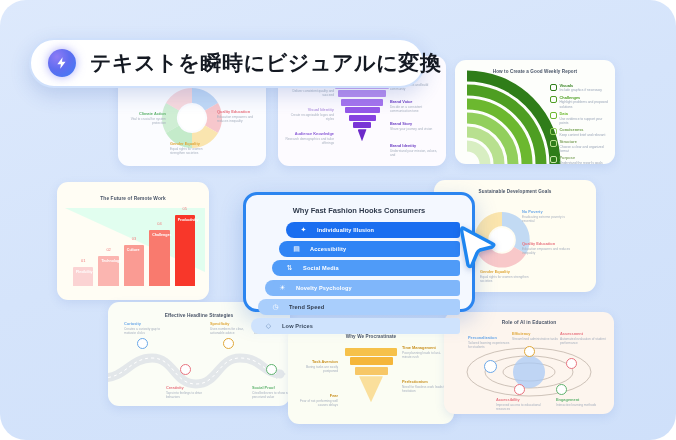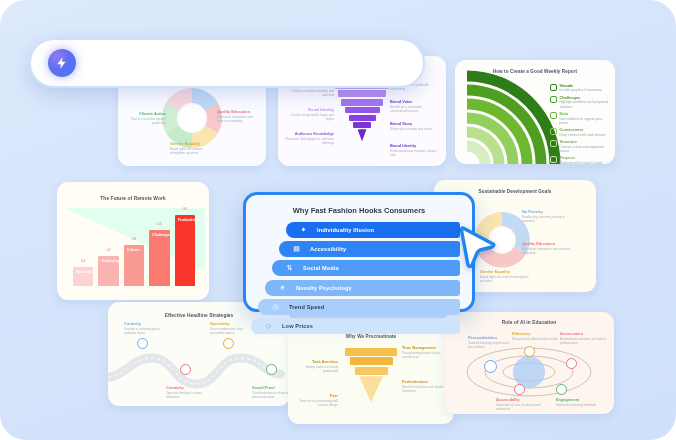--- a/index.html
+++ b/index.html
@@ -457,15 +457,16 @@
       <path d="M4,4 L34,20 Q36,21 33,23 L21,26 Q19,27 18,29 L13,41 Q11,44 9,41 L3,9 Q2,3 4,4 Z" fill="#ffffff" stroke="#1e86f0" stroke-width="3.4" stroke-linejoin="round"></path>
     </svg>
   </div>
 
   <div id="pill">
     <span class="bolt">
       <svg viewBox="0 0 24 24">
           <path d="M13 2L4 14h6l-1 8 9-12h-6l1-8z" fill="#ffffff"></path>
         </svg>
     </span>
+    <span class="ptxt">テキストを瞬時にビジュアルに変換</span>
   </div>
 
 </div>
 
 </body></html>

